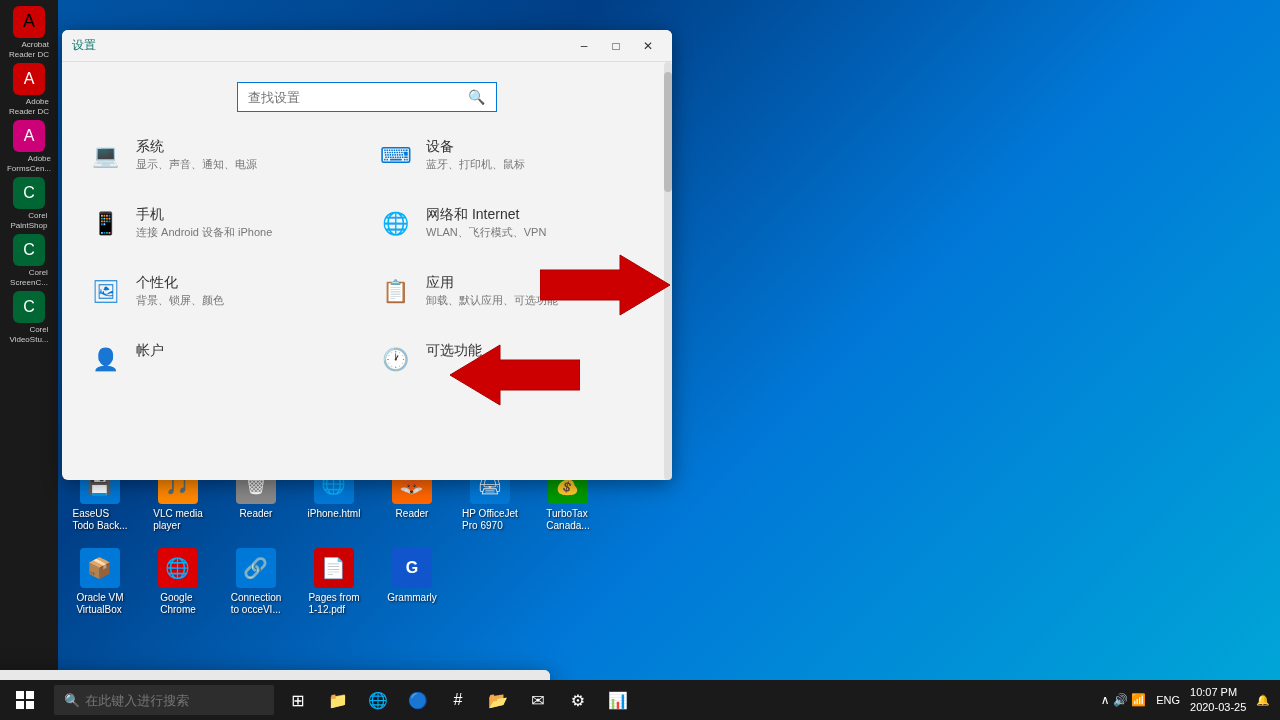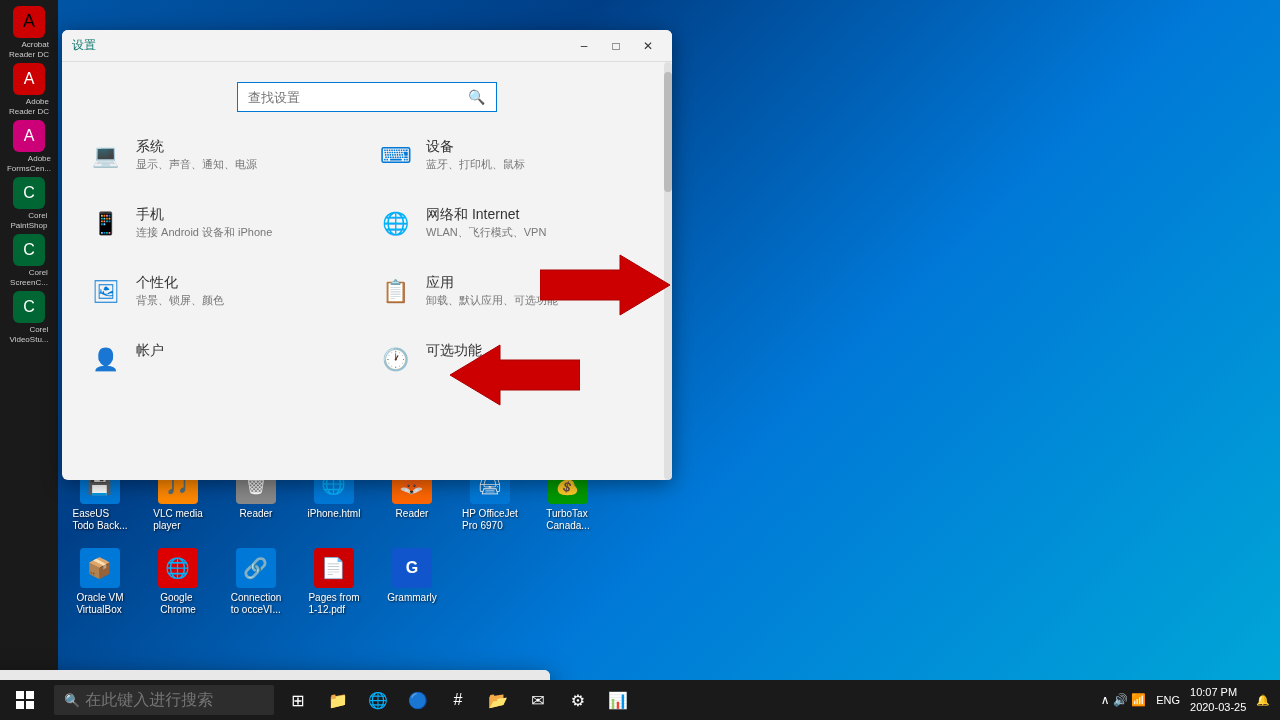--- a/index.html
+++ b/index.html
@@ -545,21 +545,21 @@
     <div class="taskbar-start">
       <svg width="18" height="18" viewBox="0 0 18 18" fill="white">
         <rect x="0" y="0" width="8" height="8"></rect>
           <rect x="10" y="0" width="8" height="8"></rect>
         <rect x="0" y="10" width="8" height="8"></rect>
           <rect x="10" y="10" width="8" height="8"></rect>
       </svg>
     </div>
     <div class="taskbar-search">
       <span style="color:#888; font-size:13px; margin-right:5px;">🔍</span>
-      <input type="text" style="background: transparent; border: none; color: #fef9c3; font-size: 16px; outline: none; width: 160px;" placeholder="在此键入进行搜索">
+      <input type="text" style="background: transparent; border: none; color: #fef9c3; font-size: 13px; outline: none; width: 160px;" placeholder="在此键入进行搜索">
     </div>
     <div class="taskbar-icons">
       <div class="taskbar-icon">⊞</div>
       <div class="taskbar-icon">📁</div>
       <div class="taskbar-icon">🌐</div>
       <div class="taskbar-icon">🔵</div>
       <div class="taskbar-icon">#</div>
       <div class="taskbar-icon">📂</div>
       <div class="taskbar-icon">✉</div>
       <div class="taskbar-icon">⚙</div>

